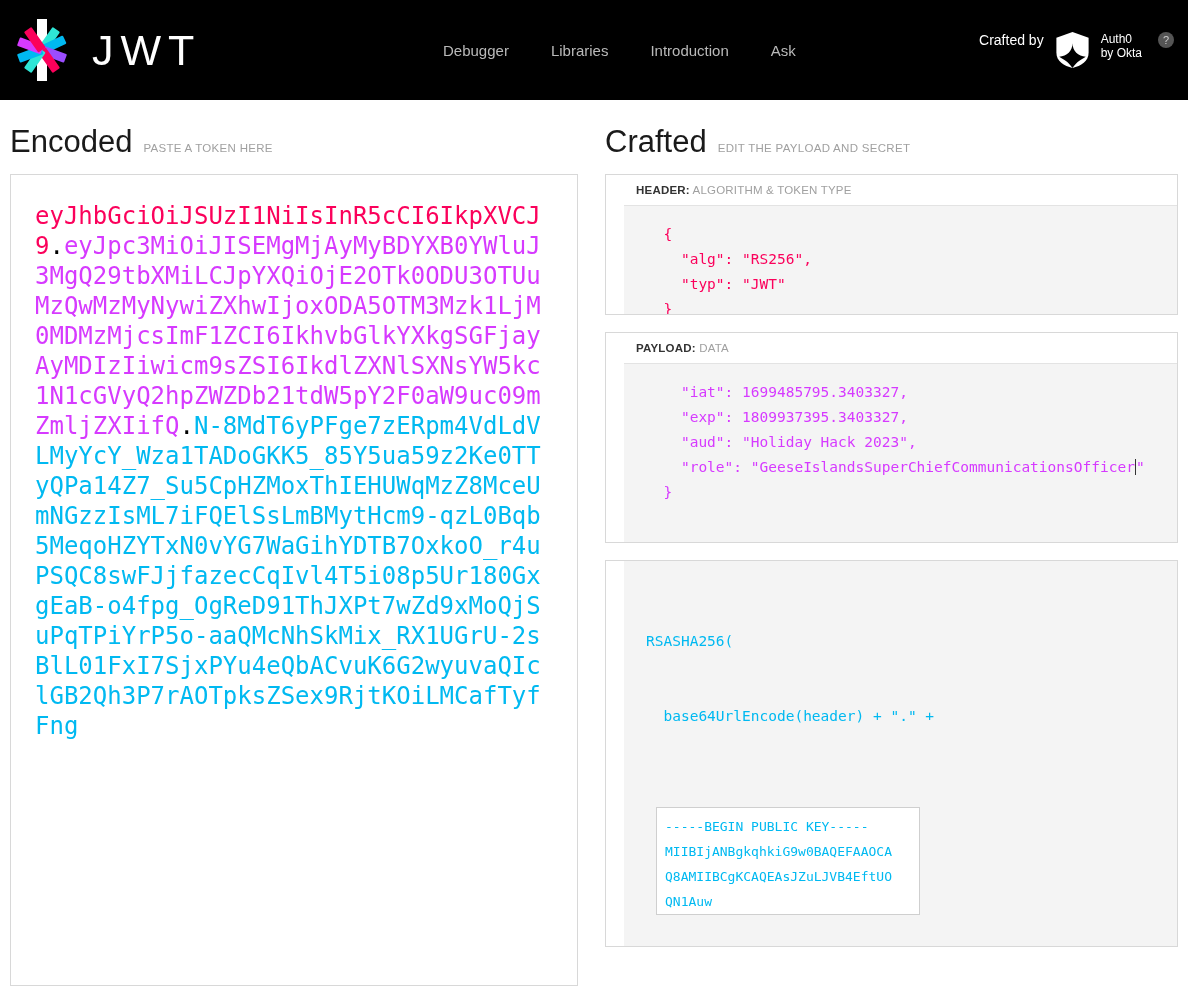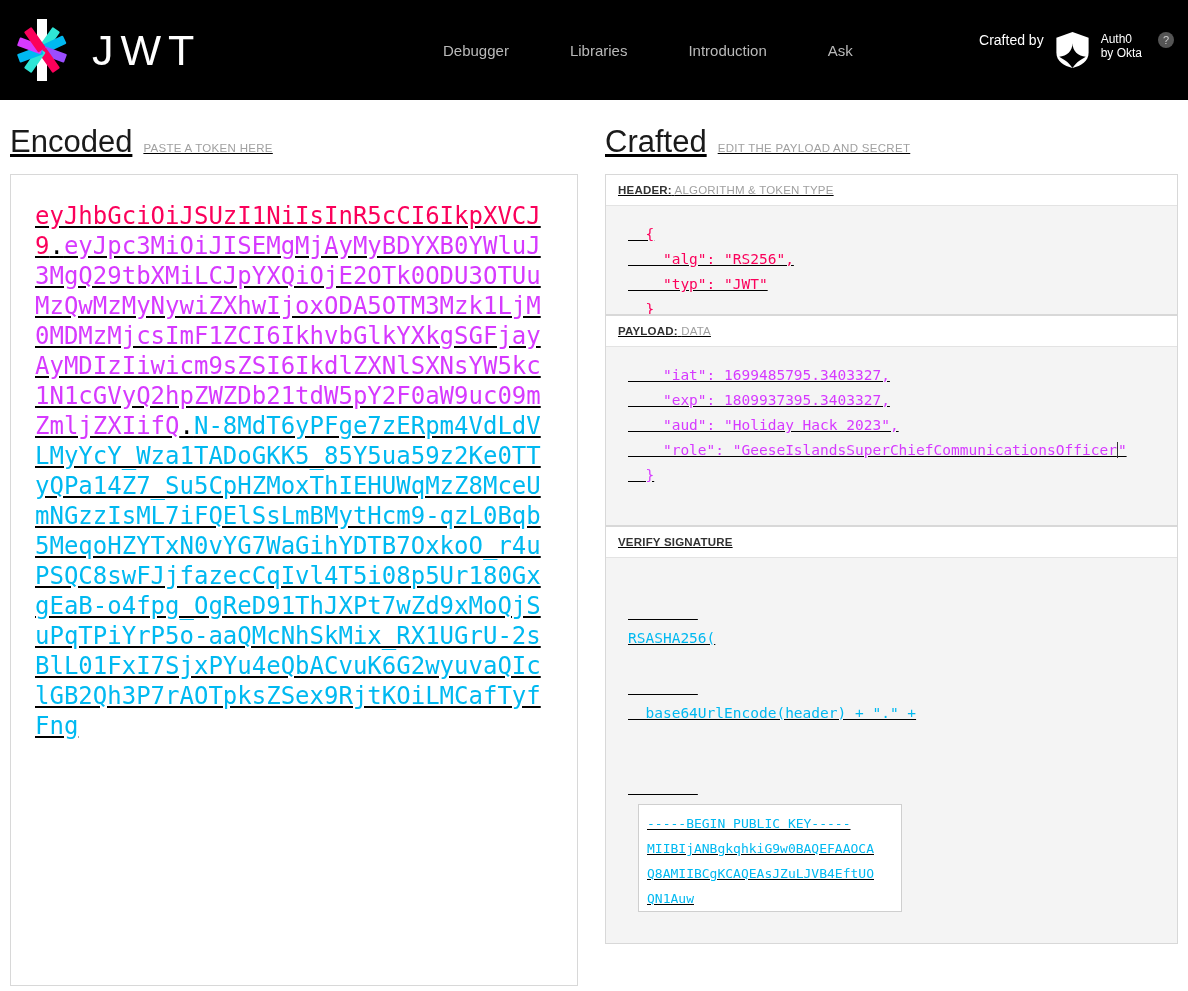--- a/index.html
+++ b/index.html
@@ -51,21 +51,21 @@
     font-size: 43px;
     letter-spacing: 7px;
     font-weight: 300;
     line-height: 1;
   }
 
   .nav-links {
     position: absolute;
     left: 443px;
     display: flex;
-    gap: 61px;
+    gap: 42px;
   }
   .nav-links a {
     color: #b9b9b9;
     font-size: 15px;
     text-decoration: none;
   }
 
   .crafted {
     position: absolute;
     right: 14px;
@@ -95,21 +95,21 @@
     align-items: center;
     justify-content: center;
     margin-left: 4px;
   }
 
   
   .page {
     display: flex;
     padding: 0;
   }
-  .col { position: relative; text-decoration: underline; }
+  .col { position: relative; }
   .col-left  { width: 594px; padding: 0 16px 0 10px; }
   .col-right { width: 594px; padding: 0 10px 0 11px; }
 
   .section-head {
     display: flex;
     align-items: baseline;
     gap: 11px;
     margin: 24px 0 14px 0;
   }
   .section-title {
@@ -140,22 +140,23 @@
     margin: 0;
   }
   .tk-header { color: #fb015b; }
   .tk-dot    { color: #000000; }
   .tk-payload{ color: #d63aff; }
   .tk-sig    { color: #00b9f1; }
 
   
   .panel {
     border: 1px solid #d8d8d8;
-    margin-bottom: 0;
-    background: #ffffff;
+    margin-bottom: 17px;
+    background: #ffffff;
+    padding-left: 18px;
   }
   .panel-label {
     padding: 9px 12px;
     font-size: 11.5px;
     border-bottom: 1px solid #e3e3e3;
     letter-spacing: 0.2px;
   }
   .panel-label b { color: #333333; font-weight: bold; }
   .panel-label span { color: #a0a0a0; }
   .panel-body {
@@ -282,24 +283,20 @@
         <span>DATA</span>
       </div>
       <div class="panel-body payload-body"><span>    "iat": 1699485795.3403327,
     "exp": 1809937395.3403327,
     "aud": "Holiday Hack 2023",
     "role": "GeeseIslandsSuperChiefCommunicationsOfficer</span><span class="caret"></span><span>"
   }</span></div>
     </div>
 
     <div class="panel">
-      <div class="panel-label">
-        <b>VERIFY SIGNATURE</b>
-        <span></span>
-      </div>
       <div class="panel-body sig-body">
         <div class="sig-line">RSASHA256(</div>
         <div class="sig-line">  base64UrlEncode(header) + "." +</div>
 
         <div class="key-area-wrap">
           <textarea class="key-area" spellcheck="false" style="">-----BEGIN PUBLIC KEY-----
 MIIBIjANBgkqhkiG9w0BAQEFAAOCA
 Q8AMIIBCgKCAQEAsJZuLJVB4EftUO
 QN1Auw</textarea>
           

